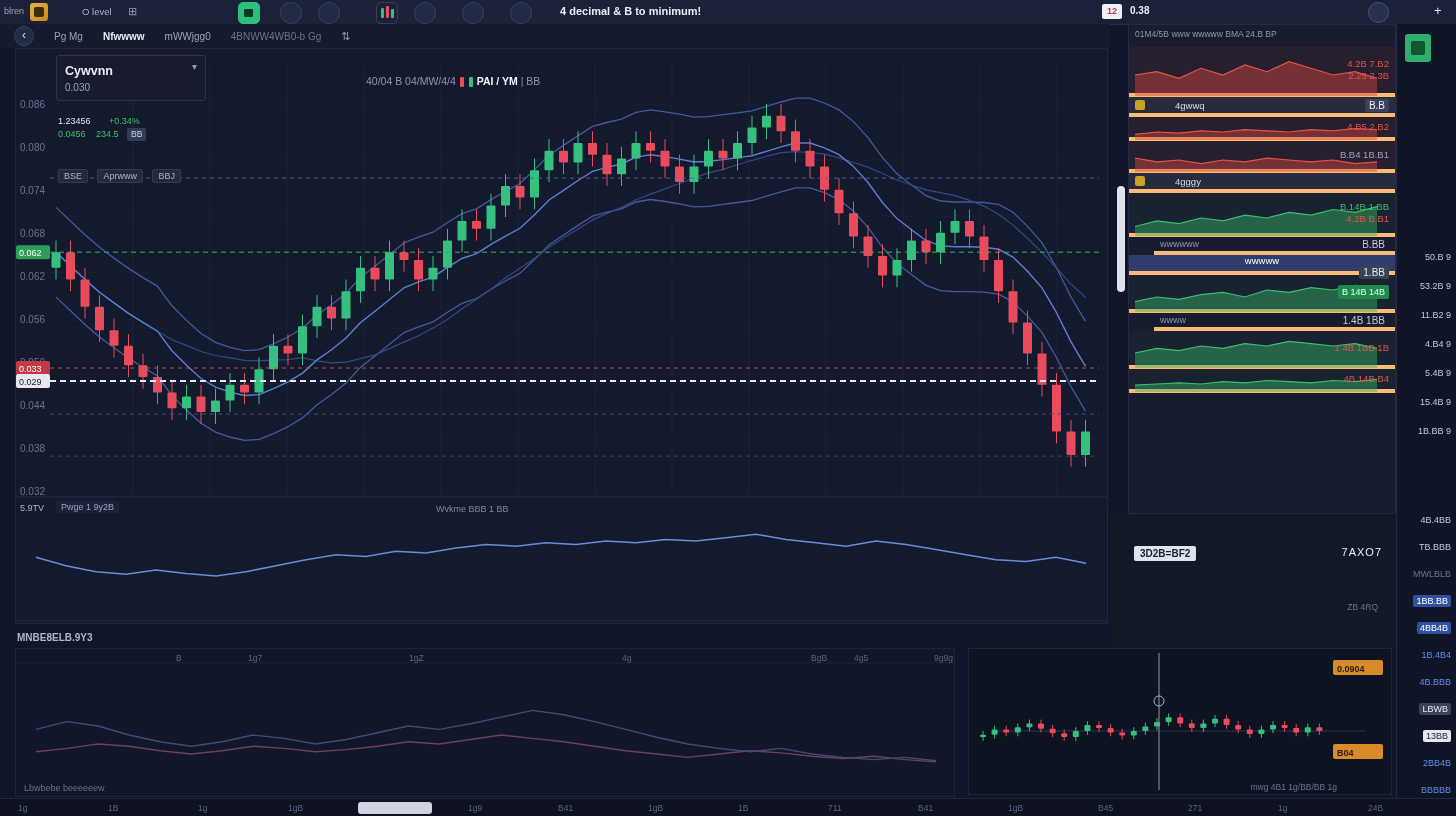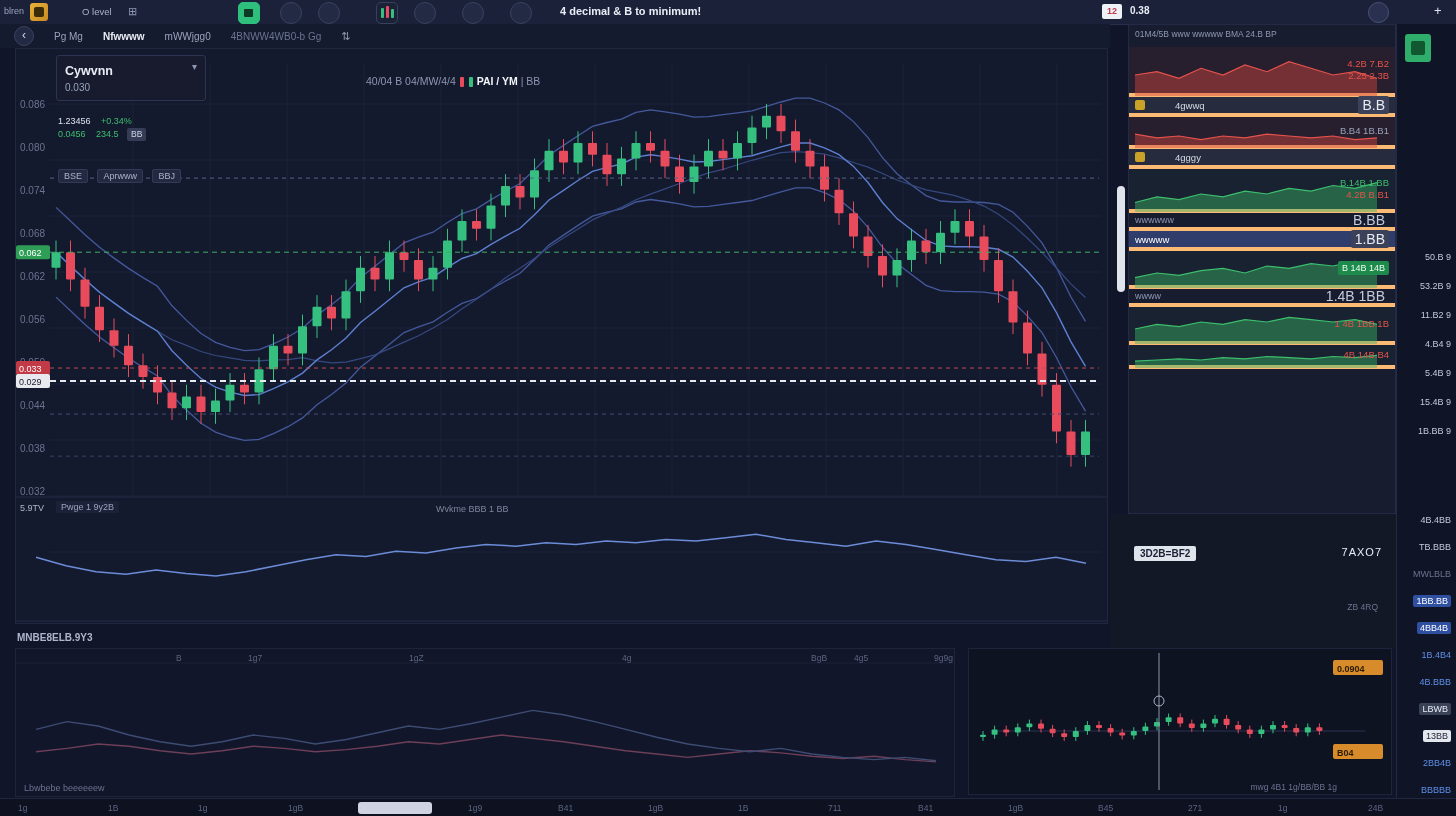--- a/index.html
+++ b/index.html
@@ -57,24 +57,24 @@
   .wl-head{height:18px;font-size:8.5px;color:#8f98b2;padding:4px 6px 0;white-space:nowrap;overflow:hidden;}
   .wl-row{position:relative;border-bottom:4px solid #fdba74;display:flex;align-items:center;box-sizing:border-box;}
   .wl-row.area svg{position:absolute;left:2px;top:2px;}
   .wl-row.area.red{background:rgba(140,40,45,.14);}
   .wl-row.area.green{background:rgba(40,120,70,.08);}
   .wl-vals{position:absolute;right:6px;top:50%;transform:translateY(-50%);text-align:right;font-size:9.5px;line-height:12px;z-index:2;}
   .v-red{color:#e5534b;} .v-green{color:#3dbf6e;} .v-dim{color:#9aa3b8;}
   .v-greenbox{background:#1e8a4c;color:#eafff2;padding:1px 4px;border-radius:2px;font-size:9px;}
   .wl-row.tag{height:20px;background:#262b3d;font-size:9.5px;padding:0 6px;gap:24px;color:#d8dce8;}
   .wl-sq{width:10px;height:10px;border-radius:2px;display:inline-block;margin-right:6px;}
-  .wl-right{margin-left:auto;background:#3a4158;color:#e8ebf3;font-size:14px;padding:1px 4px;border-radius:2px;}
-  .wl-row.text{height:18px;font-size:9px;color:#8f98b2;padding:0 6px;}
+  .wl-right{margin-left:auto;background:#3a4158;color:#e8ebf3;font-size:10px;padding:1px 4px;border-radius:2px;}
+  .wl-row.text{height:18px;font-size:9px;color:#8f98b2;padding:0 6px;margin-left:25px;}
   .wl-row.text .wl-right{background:none;color:#c3cadb;}
-  .wl-row.selected{height:20px;background:#2e3d6b;font-size:9.5px;color:#fff;padding:0 6px;}
+  .wl-row.selected{height:20px;background:#2e3d6b;font-size:9.5px;color:#fff;padding:0 6px;flex-direction:column;}
   .wl-row.footer{height:18px;background:#2a3046;color:#7d8699;font-size:9px;padding:0 6px;}
 
   
   .midright{position:absolute;left:1110px;top:514px;width:286px;height:134px;background:#131827;}
   .mr-tag{position:absolute;left:24px;top:32px;background:#dfe3ec;color:#1a1f33;font-size:10px;font-weight:bold;padding:2px 6px;border-radius:2px;}
   .mr-label{position:absolute;right:14px;top:32px;color:#e8ecf5;font-size:11px;letter-spacing:1px;}
   .mr-small{position:absolute;right:18px;top:88px;color:#6a7390;font-size:8.5px;}
 
   
   .pricecol{position:absolute;left:1396px;top:24px;width:60px;height:774px;background:#0f1426;border-left:1px solid #232a45;box-sizing:border-box;}
@@ -340,21 +340,21 @@
         <polyline points="20.0,508.3 50.0,516.8 80.0,522.7 110.0,525.3 140.0,521.0 170.0,524.4 200.0,527.0 230.0,522.7 260.0,516.8 290.0,510.8 320.0,505.7 350.0,507.4 380.0,502.3 410.0,504.0 440.0,498.9 470.0,495.5 500.0,497.2 530.0,493.8 560.0,495.5 590.0,492.1 620.0,493.8 650.0,490.4 680.0,492.1 710.0,488.7 740.0,485.3 770.0,490.4 800.0,493.8 830.0,497.2 860.0,492.1 890.0,495.5 920.0,500.6 950.0,505.7 980.0,510.8 1010.0,512.5 1040.0,508.3 1070.0,514.2" fill="none" stroke="#6c8cd8" stroke-width="1.5"></polyline>
         <line x1="0" x2="1091" y1="572" y2="572" stroke="#242b45"></line>
       </svg>
     <div class="sym-panel">
       <span class="sym-name">Cywvnn</span>
       <span class="sym-chev">▾</span>
       <div class="sym-val">0.030</div>
     </div>
     <div class="sym-stats">
       <div><span class="st-white">1.23456</span>
-           <span class="st-green" style="margin-left:8px">+0.34%</span></div>
+           <span class="st-green" style="margin-left:16px">+0.34%</span></div>
       <div><span class="st-green">0.0456</span>
            <span class="st-green" style="margin-left:8px">234.5</span>
            <span class="sym-badge">BB</span></div>
     </div>
     <div class="sym-row3">
       <span>BSE</span>
       <span>Aprwww</span>
       <span>BBJ</span>
     </div>
     <div class="chart-title">
@@ -380,20 +380,29 @@
           </svg>
           <div class="wl-vals">
             <div class="v-red">4.2B  7.B2</div>
             <div class="v-red">2.25  2.3B</div>
           </div>
         </div>
         <div class="wl-row tag">
           <span class="wl-sq" style="background: rgb(201, 162, 39);"></span>
           <span class="wl-label">4gwwq</span>
           <span class="wl-right">B.B</span>
+        </div>
+        <div class="wl-row area red" style="height: 24px;">
+          <svg width="250" height="22">
+            <polygon points="4.0,15.3 26.0,13.0 48.0,14.2 70.0,11.8 92.0,13.0 114.0,10.7 136.0,11.8 158.0,13.0 180.0,10.7 202.0,11.8 224.0,9.5 246.0,10.7 246.0,21 4.0,21" fill="rgba(213,70,65,0.45)"></polygon>
+            <polyline points="4.0,15.3 26.0,13.0 48.0,14.2 70.0,11.8 92.0,13.0 114.0,10.7 136.0,11.8 158.0,13.0 180.0,10.7 202.0,11.8 224.0,9.5 246.0,10.7" fill="none" stroke="#e5534b" stroke-width="1.2"></polyline>
+          </svg>
+          <div class="wl-vals">
+            <div class="v-red">4.B5  2.B2</div>
+          </div>
         </div>
         <div class="wl-row area red" style="height: 32px;">
           <svg width="250" height="30">
             <polygon points="4.0,15.2 26.0,18.8 48.0,17.0 70.0,20.7 92.0,17.0 114.0,18.8 136.0,15.2 158.0,17.0 180.0,18.8 202.0,17.0 224.0,20.7 246.0,18.8 246.0,29 4.0,29" fill="rgba(213,70,65,0.45)"></polygon>
             <polyline points="4.0,15.2 26.0,18.8 48.0,17.0 70.0,20.7 92.0,17.0 114.0,18.8 136.0,15.2 158.0,17.0 180.0,18.8 202.0,17.0 224.0,20.7 246.0,18.8" fill="none" stroke="#e5534b" stroke-width="1.2"></polyline>
           </svg>
           <div class="wl-vals">
             <div class="v-dim">B.B4  1B.B1</div>
           </div>
         </div>

